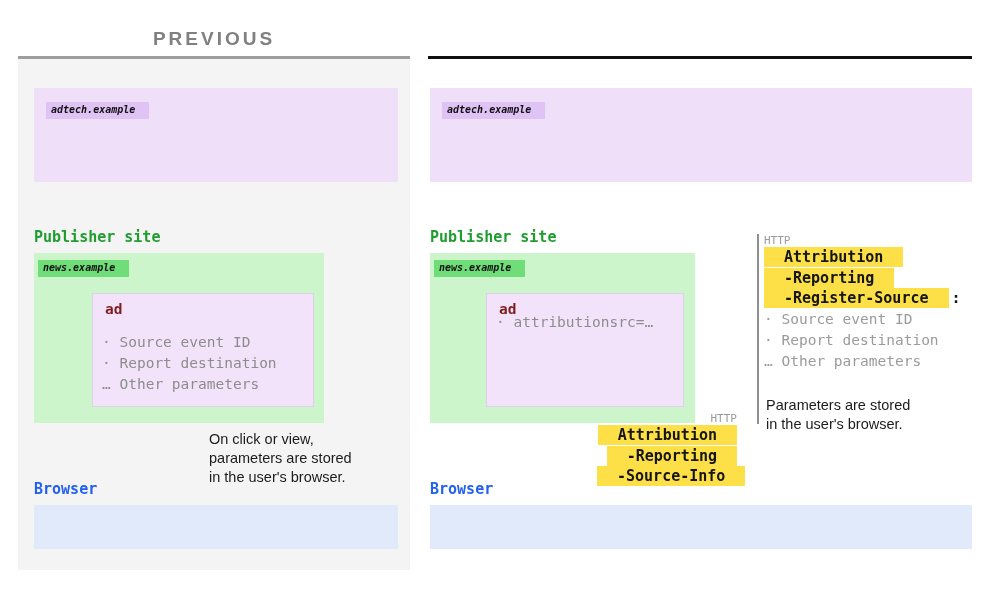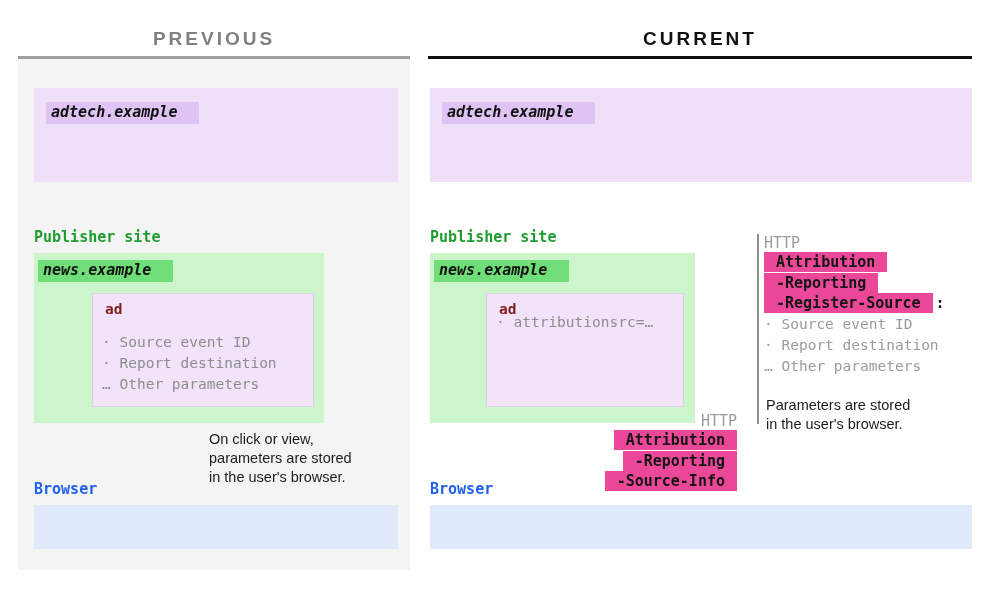--- a/index.html
+++ b/index.html
@@ -37,23 +37,23 @@
   .zone.adtech{background:#f0dff8;}
   .zone.pub{background:#ccf5cc;}
   .zone.browser{background:#e1eafb;}
 
   
   .chip{
     position:absolute;
     font-family:"DejaVu Sans Mono", monospace;
     font-style:italic;
     font-weight:bold;
-    font-size:15px;
+    font-size:10px;
     color:#111;
-    padding:2px 22px 3px 5px;
+    padding:2px 14px 3px 5px;
     white-space:nowrap;
     line-height:1.15;
   }
   .chip.purple{background:#e0c3f5;}
   .chip.green{background:#6fdd78;}
 
   
   .zone-label{
     position:absolute;
     font-family:"DejaVu Sans Mono", monospace;
@@ -85,35 +85,35 @@
     color:#8d8d8d;
     line-height:1.45;
     white-space:pre;
   }
 
   
   .http-block{position:absolute;}
   .http-bar{position:absolute;width:2px;background:#8f8f8f;}
   .http-word{
     font-family:"DejaVu Sans Mono", monospace;
-    font-size:15px;
+    font-size:11px;
     color:#9b9b9b;
     display:block;
     white-space:nowrap;
   }
   .hdr-line{
     font-family:"DejaVu Sans Mono", monospace;
     font-size:15px;
     font-weight:bold;
     color:#151515;
     white-space:nowrap;
     display:block;
     line-height:1.38;
   }
-  .hdr-line > span.hl{background:#ec4899;padding:1px 12px;}
+  .hdr-line > span.hl{background:#fde047;padding:1px 20px;}
   .hdr-line > span.plain{background:transparent;padding-left:3px;}
   .hdr-params{
     font-family:"DejaVu Sans Mono", monospace;
     font-size:14.5px;
     color:#9b9b9b;
     line-height:1.45;
     white-space:pre;
     display:block;
   }
 
@@ -152,21 +152,20 @@
     <line x1="574" y1="148" x2="574" y2="296" stroke="#7d7d7d" stroke-width="2" marker-end="url(#head-down)"></line>
 
     <path d="M574,360 L574,505 Q574,524 593,524 L713,524 Q732,524 732,505 L732,158" fill="none" stroke="#7d7d7d" stroke-width="2" marker-end="url(#head-up)"></path>
 
     <line x1="759" y1="148" x2="759" y2="516" stroke="#7d7d7d" stroke-width="2" marker-end="url(#head-down)"></line>
   </svg>
 
   <div class="col-title prev">PREVIOUS</div>
   <div class="rule prev"></div>
 
-  <div class="col-title curr">CURRENT</div>
   <div class="rule curr"></div>
 
   <div class="panel prev"></div>
 
   <div class="zone adtech" style="left:34px;top:88px;width:364px;height:94px;"></div>
   <div class="chip purple" style="left:46px;top:102px;">adtech.example</div>
 
   <div class="zone-label green" style="left:34px;top:228px;">Publisher site</div>
   <div class="zone pub" style="left:34px;top:253px;width:290px;height:170px;"></div>
   <div class="chip green" style="left:38px;top:260px;">news.example</div>

